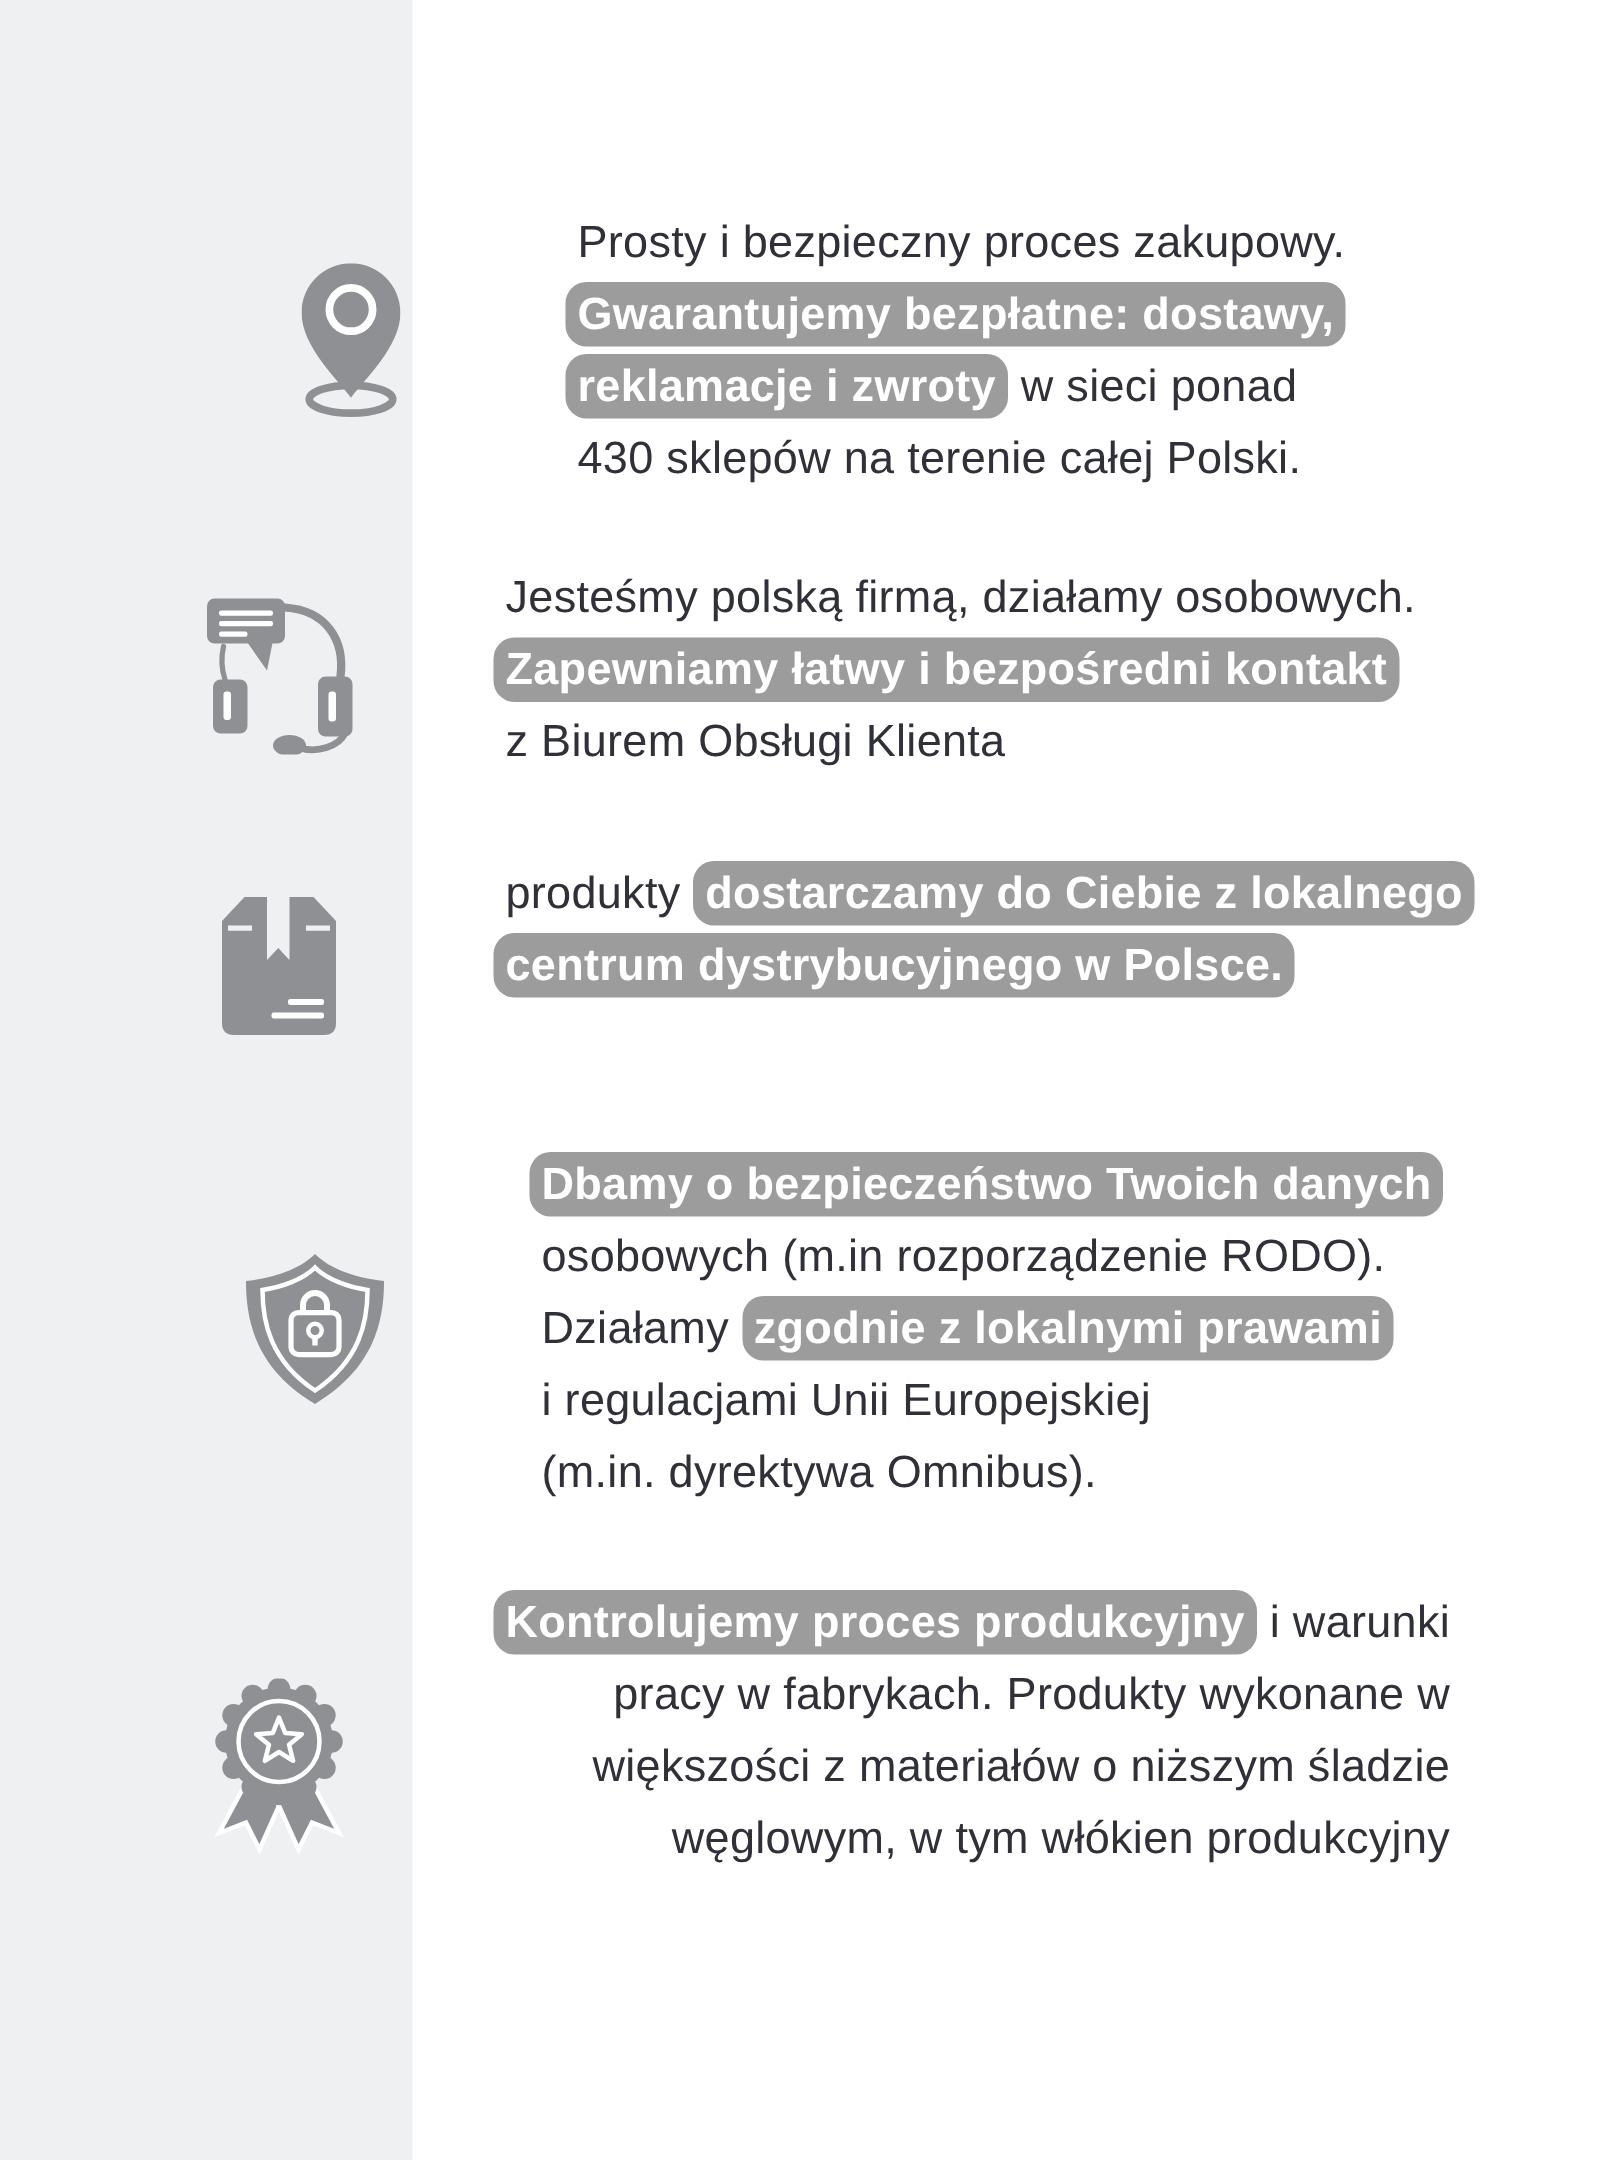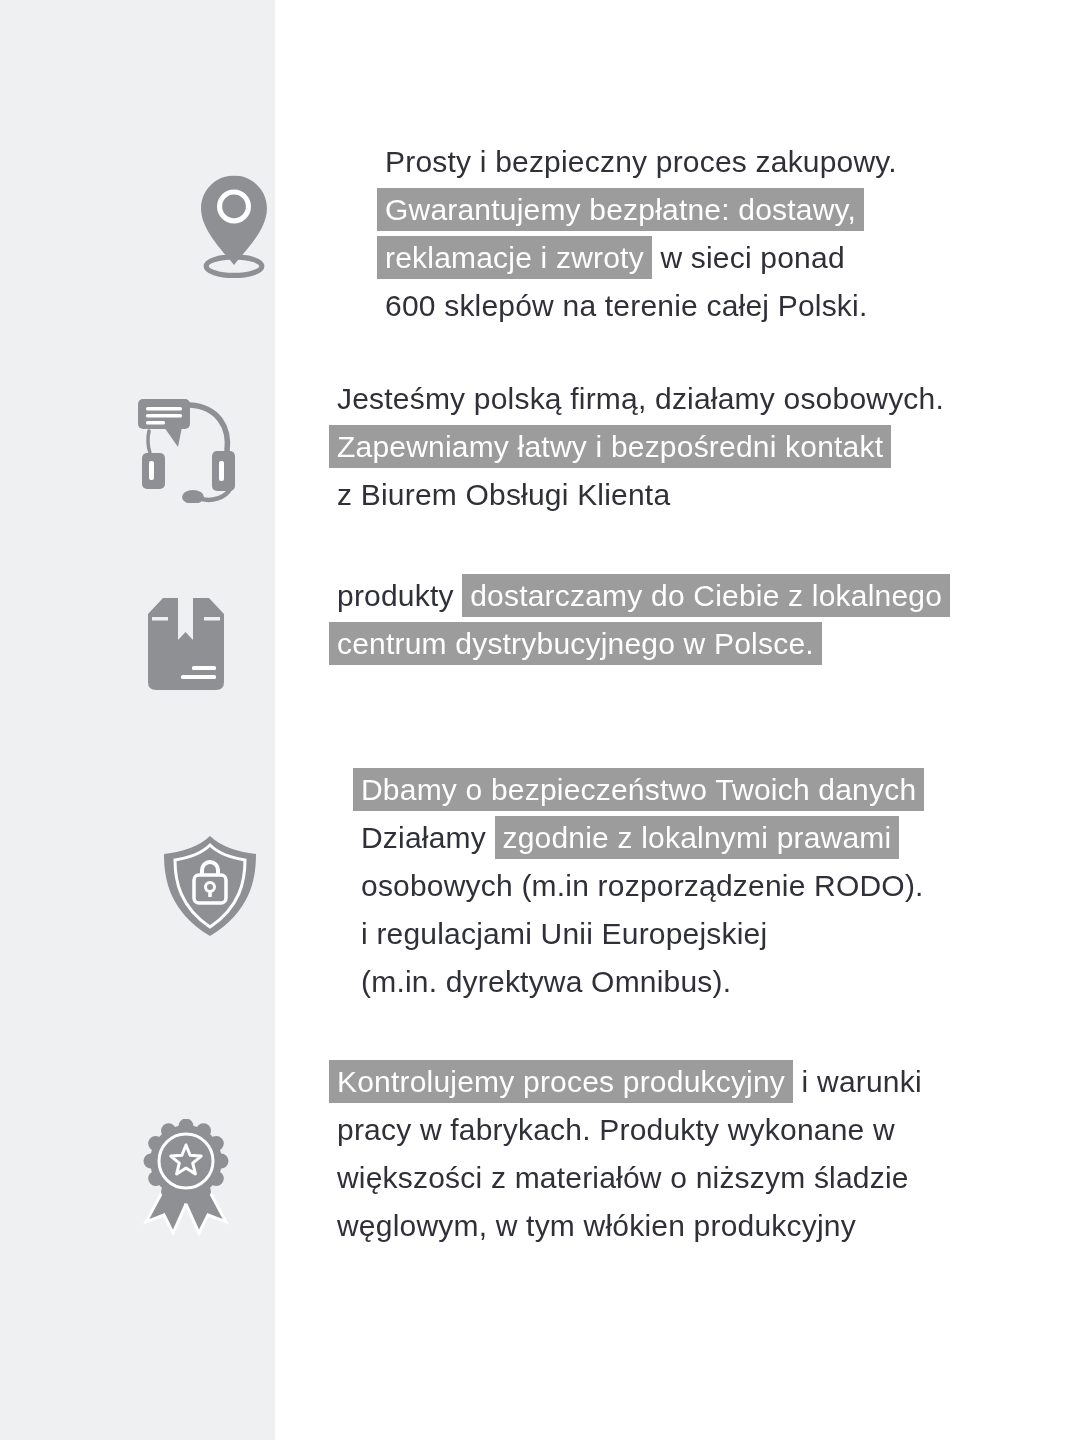--- a/index.html
+++ b/index.html
@@ -28,22 +28,23 @@
   .line {
     height:48px; line-height:48px;
     font-size:30px;
     color:var(--body-text, #2f3038);
     white-space:pre;
     letter-spacing:0.2px;
   }
   .hl {
     background:var(--hl-bg, #9c9c9c);
     color:var(--hl-text, #ffffff);
-    font-weight:normal;
+    font-weight:bold;
     padding:5px 8px;
+    border-radius:14px;
   }
   .hl.flush { margin-left:-8px; }
 </style>
 </head>
 <body>
 
 <div class="canvas" style="--page-bg: #ffffff; --sidebar-bg: #eef0f2; --icon-color: #8f9094; --hl-bg: #9c9c9c; --hl-text: #ffffff; --body-text: #2f3038;">
   <div class="sidebar"></div>
 
   <section class="row" style="top:138px;height:192px;margin-left:48px;">
@@ -51,21 +52,21 @@
       <svg width="66" height="103" viewBox="0 0 64 100" aria-hidden="true">
         <ellipse cx="32" cy="88" rx="27" ry="9" fill="none" stroke="currentColor" stroke-width="5"></ellipse>
         <path d="M32,0 C14.3,0 0,14.3 0,32 C0,54 24,76 32,87 C40,76 64,54 64,32 C64,14.3 49.7,0 32,0 Z" fill="currentColor"></path>
         <circle cx="32" cy="30" r="14" fill="none" stroke="#ffffff" stroke-width="5"></circle>
       </svg>
     </div>
     <div class="text-block">
         <div class="line"><span>Prosty i bezpieczny proces zakupowy.</span></div>
         <div class="line"><span class="hl flush">Gwarantujemy bezpłatne: dostawy,</span></div>
         <div class="line"><span class="hl flush">reklamacje i zwroty</span><span> w sieci ponad</span></div>
-        <div class="line"><span>600 sklepów na terenie całej Polski.</span></div>
+        <div class="line"><span>430 sklepów na terenie całej Polski.</span></div>
       </div>
   </section>
 
   <section class="row" style="top:375px;height:144px;">
     <div class="icon-wrap">
       <svg width="100" height="112" viewBox="0 0 100 112" aria-hidden="true">
         <path d="M54,14 C82,16 94,36 91,60" fill="none" stroke="currentColor" stroke-width="5.5" stroke-linecap="round"></path>
         <path d="M13,40 C11,49 12,56 14,62" fill="none" stroke="currentColor" stroke-width="3.5" stroke-linecap="round"></path>
         <path d="M94,98 C90,106 76,112 62,107" fill="none" stroke="currentColor" stroke-width="4.5" stroke-linecap="round"></path>
         <ellipse cx="57" cy="106" rx="11" ry="7" fill="currentColor"></ellipse>
@@ -110,28 +111,28 @@
         <path d="M48,1 C58,11 75,17 94,19 C94,45 88,77 48,101 C8,77 2,45 2,19 C21,17 38,11 48,1 Z" fill="currentColor"></path>
         <path d="M48,10 C56,18 70,23 83,25 C83,46 78,72 48,92 C18,72 13,46 13,25 C26,23 40,18 48,10 Z" fill="none" stroke="#ffffff" stroke-width="3"></path>
         <path d="M40,40 v-5 a8,8 0 0 1 16,0 v5" fill="none" stroke="#ffffff" stroke-width="4"></path>
         <rect x="32" y="40" width="32" height="28" rx="5" fill="none" stroke="#ffffff" stroke-width="3.5"></rect>
         <circle cx="48" cy="52" r="4.5" fill="none" stroke="#ffffff" stroke-width="3"></circle>
         <rect x="46.2" y="55" width="3.6" height="7" fill="#ffffff"></rect>
       </svg>
     </div>
     <div class="text-block">
         <div class="line"><span class="hl flush">Dbamy o bezpieczeństwo Twoich danych</span></div>
+        <div class="line"><span>osobowych (m.in rozporządzenie RODO).</span></div>
         <div class="line"><span>Działamy </span><span class="hl">zgodnie z lokalnymi prawami</span></div>
-        <div class="line"><span>osobowych (m.in rozporządzenie RODO).</span></div>
         <div class="line"><span>i regulacjami Unii Europejskiej</span></div>
         <div class="line"><span>(m.in. dyrektywa Omnibus).</span></div>
       </div>
   </section>
 
-  <section class="row" style="top:1058px;height:240px;">
+  <section class="row" style="top:1058px;height:240px;text-align:right;">
     <div class="icon-wrap">
       <svg width="104" height="118" viewBox="0 0 104 118" aria-hidden="true">
         <polygon points="34,62 12,103 30,96 39,114 56,76" fill="currentColor" stroke="#ffffff" stroke-width="3"></polygon>
         <polygon points="70,62 92,103 74,96 65,114 48,76" fill="currentColor" stroke="#ffffff" stroke-width="3"></polygon>
         <g fill="currentColor">
           <circle cx="52" cy="42" r="36"></circle>
           <circle cx="87" cy="42" r="7.5"></circle>
             <circle cx="82.3" cy="59.5" r="7.5"></circle>
           <circle cx="69.5" cy="72.3" r="7.5"></circle>
             <circle cx="52" cy="77" r="7.5"></circle>

